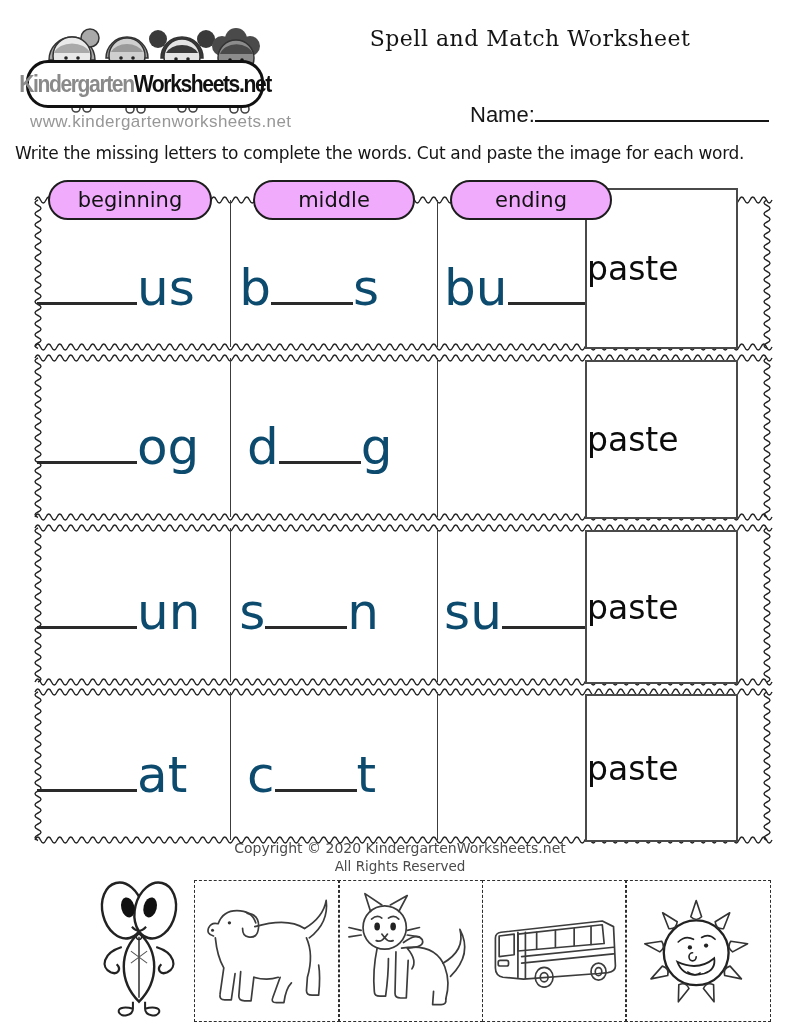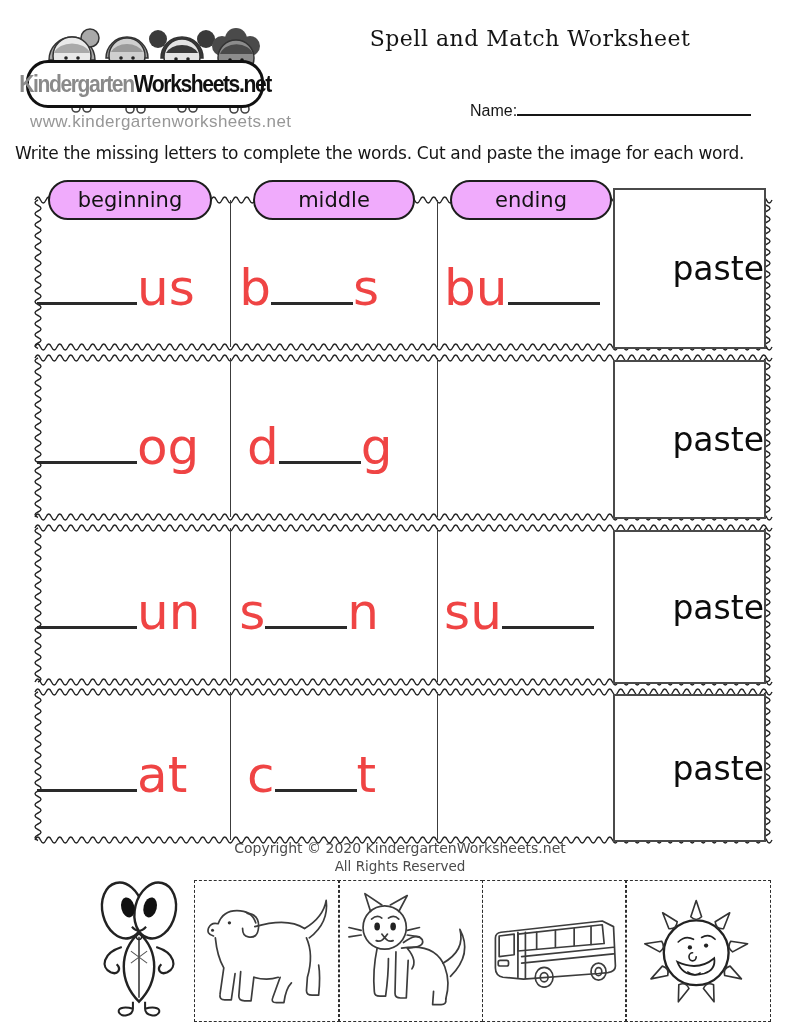--- a/index.html
+++ b/index.html
@@ -12,44 +12,44 @@
   .logo-sign{position:absolute;left:2px;top:48px;width:232px;height:42px;background:#fff;
              border:3px solid #111;border-radius:22px;display:flex;align-items:center;justify-content:center;z-index:3;}
   .logo-sign .inner{white-space:nowrap;transform:scaleX(.88);font-family:"Liberation Sans",sans-serif;
                     font-size:24px;letter-spacing:-1.6px;}
   .brand-gray{color:#8a8a8a;font-weight:700;}
   .brand-black{color:#101010;font-weight:800;}
   .site-url{position:absolute;left:30px;top:112px;font-size:17px;color:#979797;letter-spacing:.4px;
             font-family:"Liberation Sans",sans-serif;}
   .ws-title{position:absolute;left:272px;top:26px;width:516px;text-align:center;
             font-family:"DejaVu Serif",serif;font-size:22px;font-weight:400;letter-spacing:.5px;color:#141414;}
-  .name-row{position:absolute;left:470px;top:102px;font-size:16px;color:#161616;
+  .name-row{position:absolute;left:470px;top:102px;font-size:22px;color:#161616;
             font-family:"Liberation Sans",sans-serif;}
   .name-line{display:inline-block;width:234px;height:0;border-bottom:2px solid #161616;}
   .instruction{position:absolute;left:15px;top:143px;width:778px;font-size:17px;letter-spacing:-.3px;
                white-space:nowrap;color:#151515;}
 
   
   .strip{position:absolute;left:35px;width:733px;}
   svg.wave{position:absolute;overflow:visible;z-index:1;}
   .vdiv{position:absolute;top:0;bottom:0;width:0;border-left:1.6px solid #3c3c3c;z-index:1;}
   .pill{position:absolute;top:-20px;height:36px;border:2.4px solid #1d1d1d;border-radius:20px;background:#f0abfc;
         display:flex;align-items:center;justify-content:center;font-size:21px;color:#121212;z-index:4;}
   .cells{position:absolute;left:0;top:0;bottom:0;right:151px;display:flex;z-index:2;}
-  .cell{display:flex;align-items:flex-end;font-size:50px;color:#ef4444;line-height:1;}
+  .cell{display:flex;align-items:flex-end;font-size:50px;color:#0c4a6e;line-height:1;}
   .cell .word{white-space:nowrap;}
   .c1{width:195px;padding-left:2px;}
   .c2{width:207px;padding-left:15px;}
   .c3{width:180px;padding-left:6px;}
   .blank{display:inline-block;height:0;border-bottom:3px solid #2a2a2a;}
   .c1 .blank{width:100px;}
   .c2 .blank{width:82px;}
   .c3 .blank{width:92px;}
-  .paste-box{position:absolute;left:578px;width:149px;bottom:-2px;background:#fff;border:2.2px solid #4a4a4a;
-             display:flex;align-items:center;justify-content:flex-end;font-size:33px;color:#0c0c0c;z-index:3;}
+  .paste-box{position:absolute;left:550px;width:149px;bottom:-2px;background:#fff;border:2.2px solid #4a4a4a;
+             display:flex;align-items:center;justify-content:flex-start;font-size:33px;color:#0c0c0c;z-index:3;}
 
   
   .copyright,.rights{position:absolute;left:0;width:800px;text-align:center;color:#4a4a4a;}
   .copyright{top:840px;font-size:14px;}
   .rights{top:858px;font-size:13.5px;}
   .cut-row{position:absolute;left:194px;top:880px;width:577px;height:142px;display:flex;}
   .cut-box{flex:1;border:1.8px dashed #2e2e2e;margin-left:-1.8px;display:flex;align-items:center;justify-content:center;}
   .cut-box:first-child{margin-left:0;}
   .mascot{position:absolute;left:86px;top:874px;}
   .lineart{stroke:#3c3c3c;stroke-width:1.8;fill:none;stroke-linecap:round;stroke-linejoin:round;}

